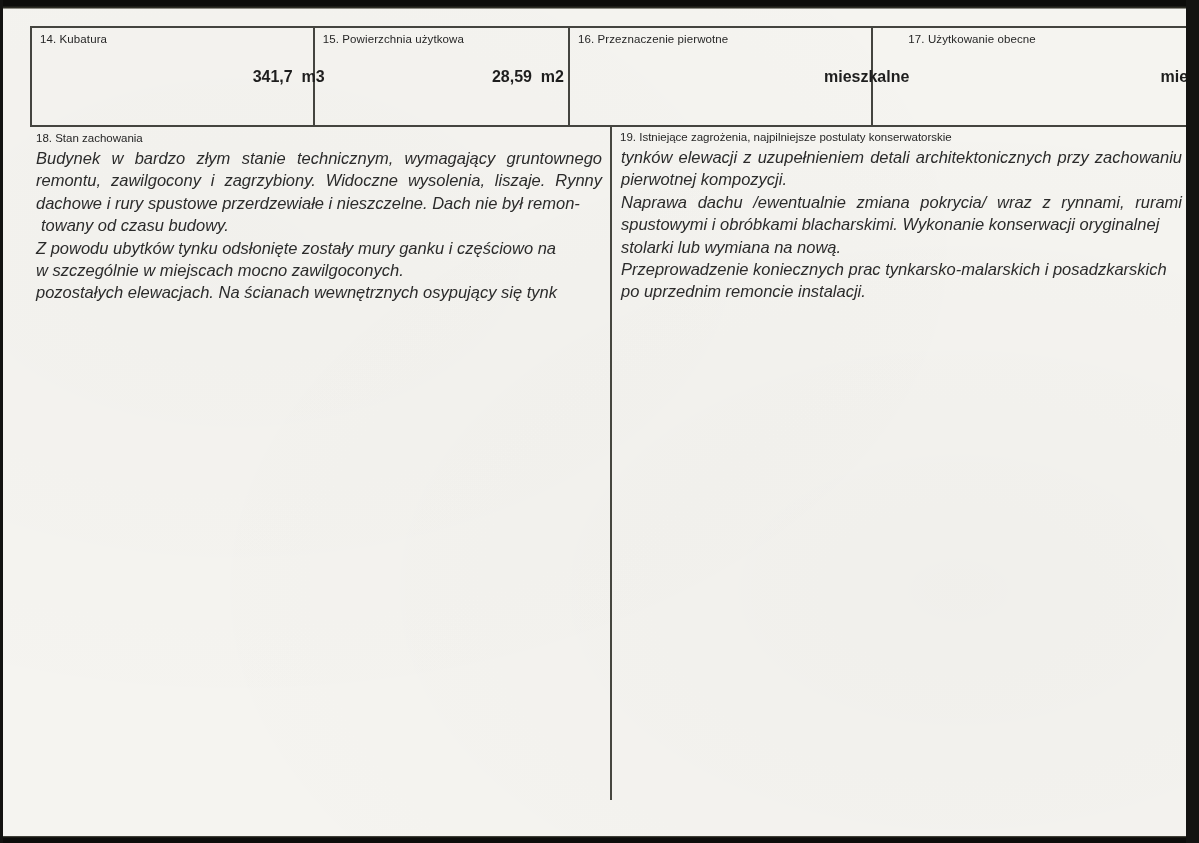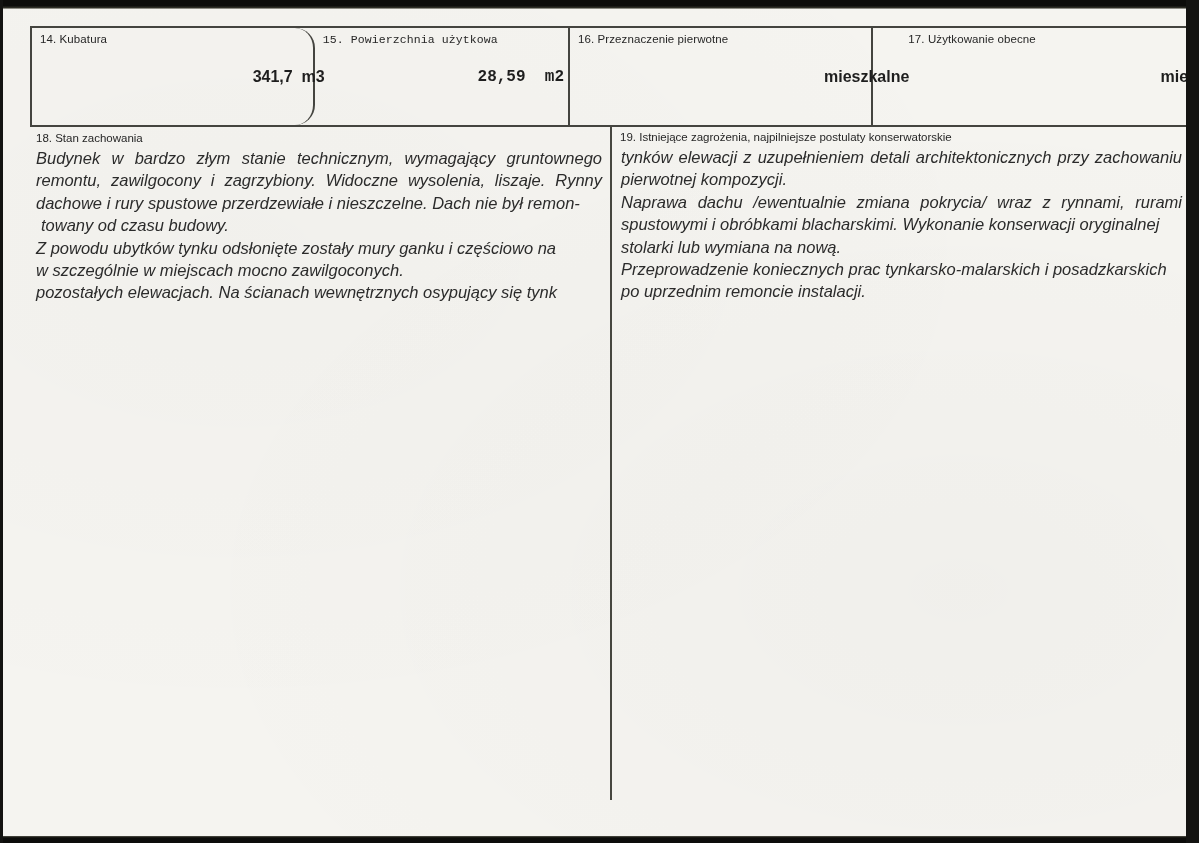--- a/index.html
+++ b/index.html
@@ -26,21 +26,21 @@
   .edge-right{left:1186px;top:0;width:13px;height:843px;}
 
   
   .field-row{
     position:absolute;left:30px;top:26px;width:1156px;height:101px;
     display:flex;box-sizing:border-box;z-index:2;
     border-top:2px solid #44443f;border-bottom:2px solid #44443f;border-left:2px solid #44443f;
   }
   .field-cell{position:relative;box-sizing:border-box;border-right:2px solid #44443f;}
   .field-cell:last-child{border-right:none;margin-left:27px;}
-  .w14{width:288px;border-radius:20px;}.w15{width:260px;font-family:Liberation Mono, monospace;}.w16{width:309px;}.w17{width:291px;}
+  .w14{width:288px;}.w15{width:260px;}.w16{width:309px;}.w17{width:291px;}
   .field-label{
     position:absolute;top:5px;left:8px;right:4px;
     font-size:11.5px;letter-spacing:0.1px;color:#262626;white-space:nowrap;
   }
   .field-value{
     position:absolute;top:40px;left:0;width:100%;text-align:right;
     font-size:16px;font-weight:bold;color:#1e1e1e;white-space:pre;
   }
   .off14{transform:translateX(12px);}
   .off15{transform:translateX(-4px);}

